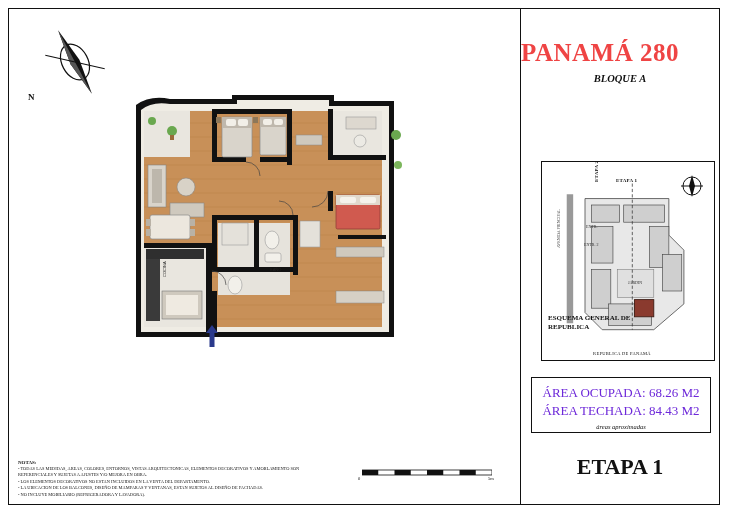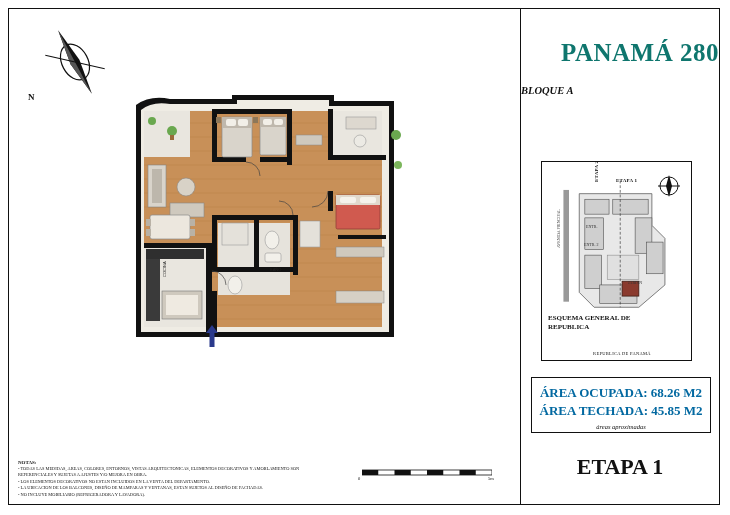--- a/index.html
+++ b/index.html
@@ -36,53 +36,53 @@
   
   .right-panel {
     position: absolute;
     left: 521px; top: 9px;
     width: 198px; height: 495px;
   }
   .title-main {
     position: absolute;
     left: 0; top: 30px;
     width: 198px;
-    text-align: right;
+    text-align: left;
     font-size: 25px;
     font-weight: bold;
     letter-spacing: 0.5px;
-    color: #0f766e;
+    color: #ef4444;
   }
   .block-label {
     position: absolute;
     left: 0; top: 64px;
     width: 198px;
+    text-align: center;
     font-size: 10.5px;
     font-weight: bold;
     font-style: italic;
     color: #111;
-    margin-top: 12px;
   }
   .deptos {
     position: absolute;
     left: 10px; top: 80px;
     width: 180px;
     text-align: center;
     font-size: 9.5px;
     font-style: italic;
     font-weight: bold;
     line-height: 13px;
     color: #111;
   }
 
   
   .loc-box {
     position: absolute;
     left: 20px; top: 152px;
-    width: 151px; height: 200px;
+    width: 174px; height: 200px;
     border: 1px solid #111;
     box-sizing: border-box;
     background: #fff;
     padding-left: 20px;
   }
   .loc-inner {
     position: absolute;
     inset: 0;
   }
   .etapa-lbl {
@@ -149,23 +149,23 @@
   .area-box {
     position: absolute;
     left: 10px; top: 368px;
     width: 180px; height: 56px;
     border: 1px solid #111;
     box-sizing: border-box;
     padding-top: 6px;
   }
   .area-line {
     font-size: 13px;
-    font-weight: bold;
-    text-align: center;
-    color: #0369a1;
+    font-weight: normal;
+    text-align: center;
+    color: #6d28d9;
     line-height: 18px;
   }
   .area-note {
     font-size: 6.5px;
     font-style: italic;
     text-align: center;
     color: #111;
     margin-top: 3px;
   }
   .etapa-title {
@@ -463,20 +463,20 @@
 
       <div class="loc-caption">
         <div>ESQUEMA GENERAL DE</div>
         <div>REPUBLICA</div>
       </div>
       <div class="loc-footer">REPUBLICA DE PANAMÁ</div>
     </div>
 
     <div class="area-box">
       <div class="area-line">ÁREA OCUPADA: 68.26 M2</div>
-      <div class="area-line">ÁREA TECHADA: 45.85 M2</div>
+      <div class="area-line">ÁREA TECHADA: 84.43 M2</div>
       <div class="area-note">áreas aproximadas</div>
     </div>
 
     <div class="etapa-title">ETAPA 1</div>
   </div>
 
 </div>
 
 </body></html>

